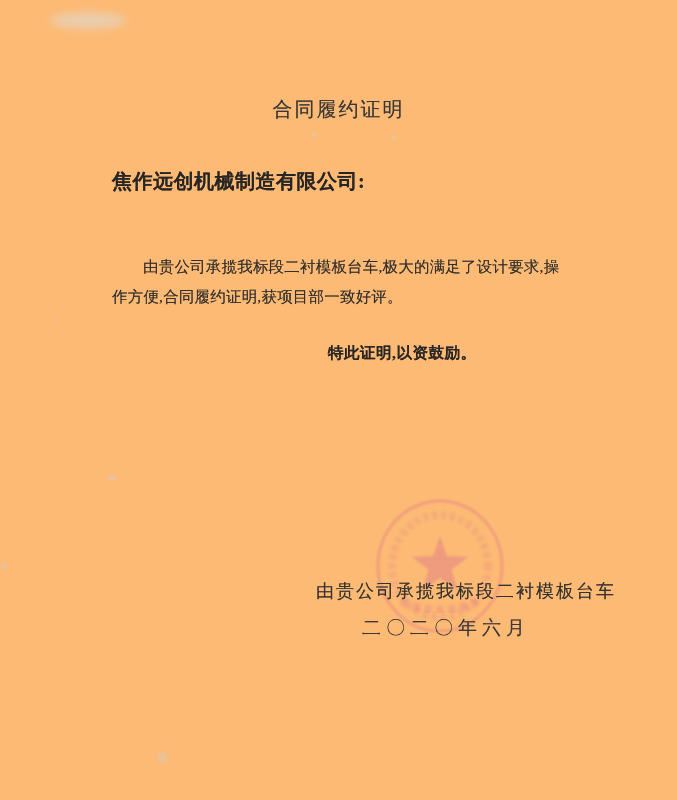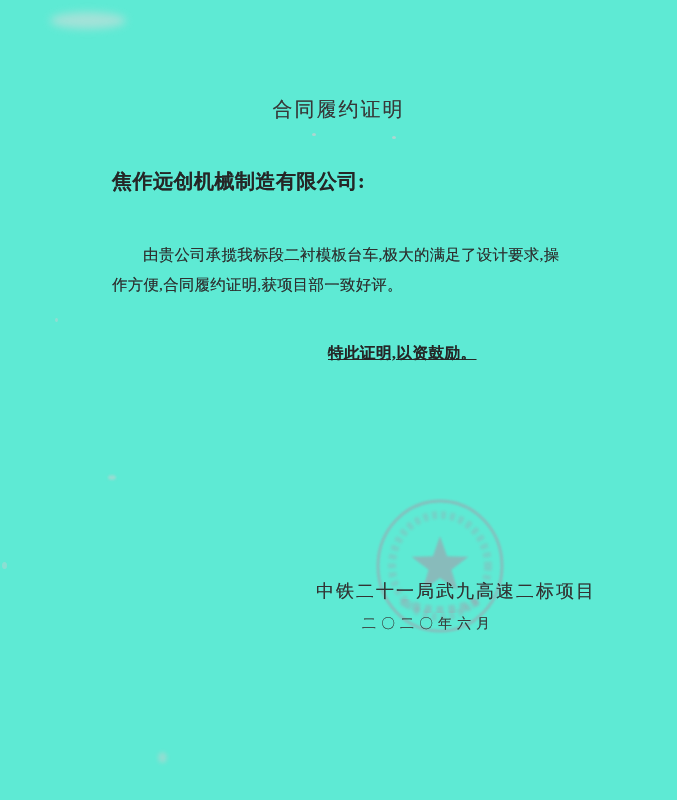--- a/index.html
+++ b/index.html
@@ -4,21 +4,21 @@
 <style>
   html, body { margin: 0; padding: 0; }
   body {
     width: 677px; height: 800px;
     background: #f6f6f6;
     font-family: "Liberation Serif", "DejaVu Serif", serif;
   }
   .page {
     position: relative;
     width: 677px; height: 800px;
-    background: #5eead4;
+    background: #fdba74;
     overflow: hidden;
     color: #2e2e2e;
   }
   .doc-title {
     position: absolute;
     left: 0; top: 96px;
     width: 100%;
     text-align: center;
     font-size: 20px;
     letter-spacing: 2px;
@@ -38,44 +38,43 @@
   .body-block {
     position: absolute;
     left: 112px; top: 240px;
     width: 460px;
     font-size: 15.5px;
     line-height: 30px;
     color: #303030;
     text-shadow: 0 0 0.4px rgba(0,0,0,0.45);
     letter-spacing: 0.2px;
   }
-  .body-line.indent { text-indent: 2em; }
+  .body-line.indent { text-indent: 2em; margin-top: 12px; }
   .closing {
     position: absolute;
     left: 328px; top: 343px;
     font-size: 15.5px;
     font-weight: bold;
     letter-spacing: 0.5px;
     color: #262626;
     text-shadow: 0 0 0.4px rgba(0,0,0,0.5);
-    text-decoration: underline;
   }
   .signer {
     position: absolute;
     left: 316px; top: 579px;
     font-size: 18px;
     letter-spacing: 2px;
     color: #333;
     text-shadow: 0 0 0.5px rgba(30,30,30,0.5);
     z-index: 3;
   }
   .sig-date {
     position: absolute;
     left: 362px; top: 615px;
-    font-size: 14px;
+    font-size: 19px;
     letter-spacing: 5px;
     color: #3a3a3a;
     text-shadow: 0 0 0.5px rgba(30,30,30,0.45);
     z-index: 3;
   }
   .stamp {
     position: absolute;
     left: 372px; top: 498px;
     width: 136px; height: 140px;
     z-index: 2;
@@ -137,16 +136,16 @@
       <ellipse cx="68" cy="68" rx="62" ry="65" fill="none" stroke="#d4688f" stroke-width="3" opacity="0.38" filter="url(#blur1)"></ellipse>
 
       <ellipse cx="68" cy="68" rx="48" ry="51" fill="none" stroke="#d4688f" stroke-width="8" stroke-dasharray="5 4" opacity="0.22" filter="url(#blur2)"></ellipse>
 
       <polygon points="68,38 75.1,58.3 96.5,58.7 79.4,71.7 85.6,92.3 68,80 50.4,92.3 56.6,71.7 39.5,58.7 60.9,58.3" fill="#d4688f" opacity="0.42" filter="url(#blur1)"></polygon>
 
       <path d="M 30,103 Q 68,122 106,103" fill="none" stroke="#d4688f" stroke-width="9" stroke-dasharray="7 5" opacity="0.28" filter="url(#blur2)"></path>
     </svg>
   </div>
 
-  <div class="signer">中铁二十一局武九高速二标项目</div>
+  <div class="signer">由贵公司承揽我标段二衬模板台车</div>
   <div class="sig-date">二〇二〇年六月</div>
 
 </div>
 
 </body></html>

